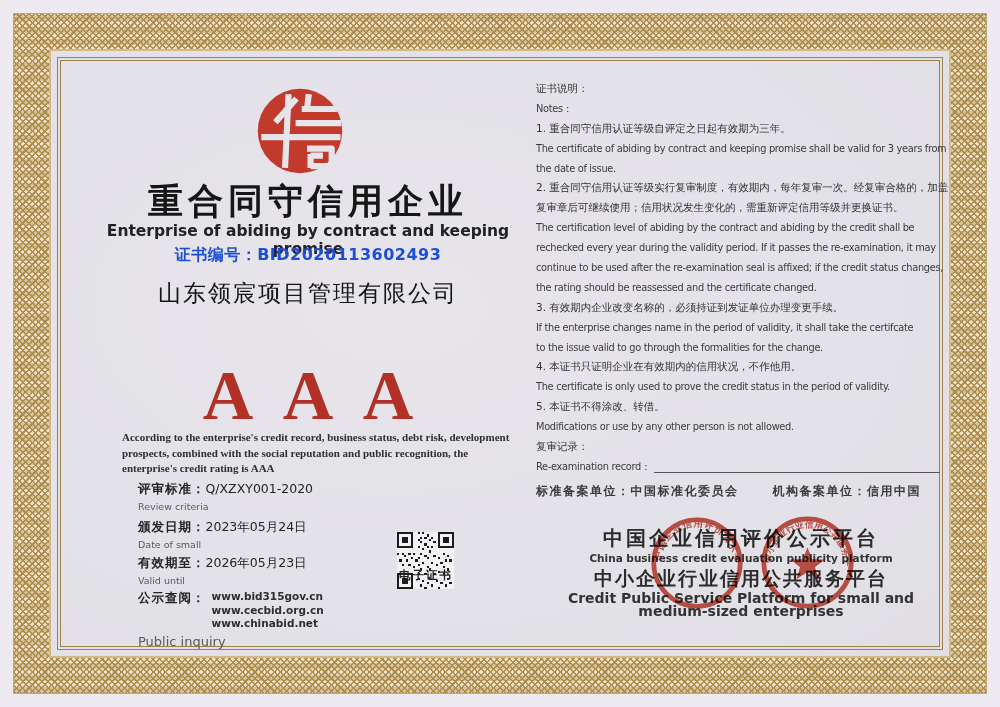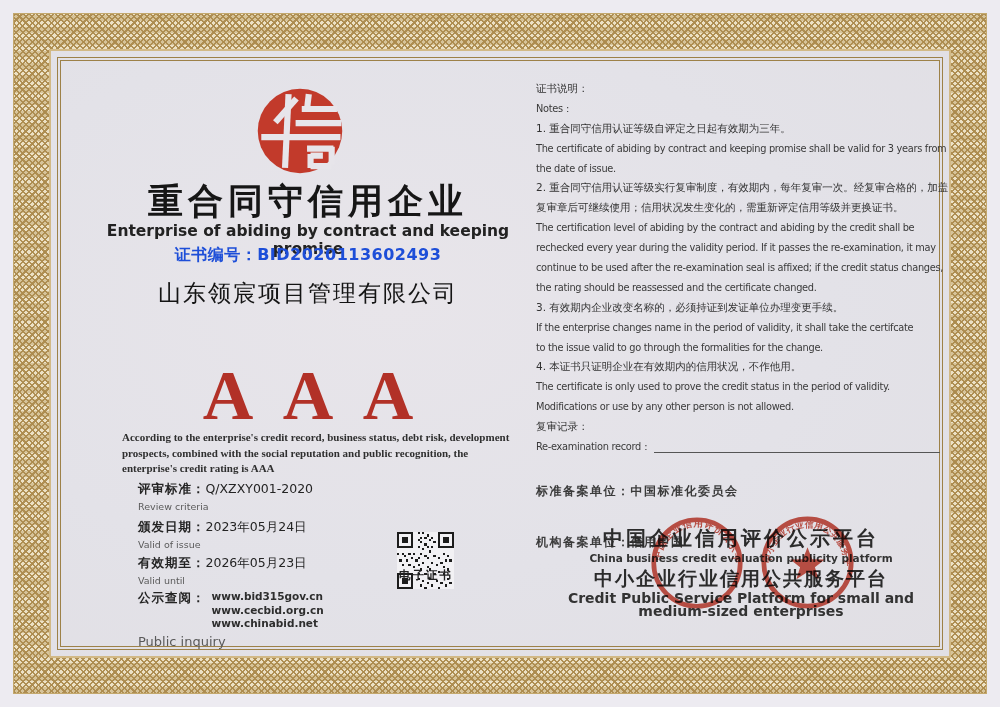--- a/index.html
+++ b/index.html
@@ -46,21 +46,21 @@
   .qr-caption{left:388px;top:568px;width:76px;text-align:center;font-size:11.5px;font-weight:bold;
               letter-spacing:2px;color:#222;}
   
   .notes{left:536px;top:79px;width:404px;}
   .notes .ln{white-space:nowrap;line-height:19.9px;height:19.9px;overflow:visible;}
   .notes .cn{font-size:10.5px;color:#333;}
   .notes .en{font-size:9.8px;letter-spacing:-0.3px;color:#3a3a3a;}
   .notes .flexline{display:flex;align-items:flex-end;}
   .notes .fill{flex:1;border-bottom:1px solid #555;margin:0 0 4px 4px;}
   .filing{left:536px;top:483px;width:404px;display:flex;gap:34px;font-size:12px;font-weight:600;
-          letter-spacing:1.5px;color:#3b3b3b;white-space:nowrap;flex-direction:column;}
+          letter-spacing:1.5px;color:#3b3b3b;white-space:nowrap;}
   .platforms{left:536px;top:526px;width:410px;text-align:center;color:#2b2b2b;}
   .platforms .pcn1{font-size:20px;font-weight:bold;letter-spacing:3px;line-height:24px;}
   .platforms .pen1{font-size:10.5px;font-weight:bold;color:#333;line-height:13px;margin-top:2px;}
   .platforms .pcn2{font-size:19px;font-weight:bold;letter-spacing:2px;line-height:23px;margin-top:2px;}
   .platforms .pen2{font-size:14px;font-weight:bold;color:#333;line-height:13px;margin-top:2px;}
   .stamp{mix-blend-mode:multiply;opacity:.85;}
   .stamp-left{left:650px;top:516px;width:94px;height:94px;}
   .stamp-right{left:760px;top:515px;width:95px;height:95px;}
 </style>
 </head>
@@ -91,21 +91,21 @@
   <div class="abs company">山东领宸项目管理有限公司</div>
   <div class="abs rating" style="color:#b23127;">AAA</div>
   <div class="abs statement-en">According to the enterprise's credit record, business status, debt risk, development prospects, combined with the social reputation and public recognition, the enterprise's credit rating is AAA</div>
 
   <div class="abs field f-review">
     <div class="fv"><b>评审标准：</b><span>Q/XZXY001-2020</span></div>
     <div class="fsub">Review criteria</div>
   </div>
   <div class="abs field f-issue">
     <div class="fv"><b>颁发日期：</b><span>2023年05月24日</span></div>
-    <div class="fsub">Valid of issue</div>
+    <div class="fsub">Date of small</div>
   </div>
   <div class="abs field f-valid">
     <div class="fv"><b>有效期至：</b><span>2026年05月23日</span></div>
     <div class="fsub">Valid until</div>
   </div>
 
   <div class="abs inquiry">
     <div class="ilabel">公示查阅：</div>
     <div class="urls">
       <div>www.bid315gov.cn</div>
@@ -132,20 +132,21 @@
     <div class="ln cn">复审章后可继续使用；信用状况发生变化的，需重新评定信用等级并更换证书。</div>
     <div class="ln en">The certification level of abiding by the contract and abiding by the credit shall be</div>
     <div class="ln en">rechecked every year during the validity period. If it passes the re-examination, it may</div>
     <div class="ln en">continue to be used after the re-examination seal is affixed; if the credit status changes,</div>
     <div class="ln en">the rating should be reassessed and the certificate changed.</div>
     <div class="ln cn">3. 有效期内企业改变名称的，必须持证到发证单位办理变更手续。</div>
     <div class="ln en">If the enterprise changes name in the period of validity, it shall take the certifcate</div>
     <div class="ln en">to the issue valid to go through the formalities for the change.</div>
     <div class="ln cn">4. 本证书只证明企业在有效期内的信用状况，不作他用。</div>
     <div class="ln en">The certificate is only used to prove the credit status in the period of validity.</div>
+    <div class="ln cn">5. 本证书不得涂改、转借。</div>
     <div class="ln en">Modifications or use by any other person is not allowed.</div>
     <div class="ln cn">复审记录：</div>
     <div class="ln en flexline">
       <span>Re-examination record：</span>
       <span class="fill"></span>
     </div>
   </div>
 
   <div class="abs filing">
     <span>标准备案单位：中国标准化委员会</span>

